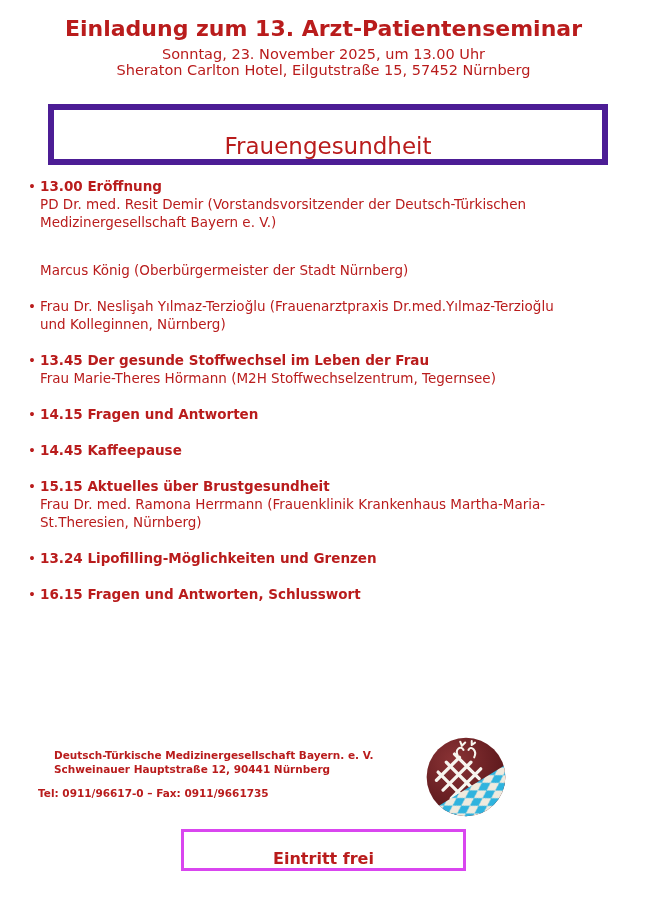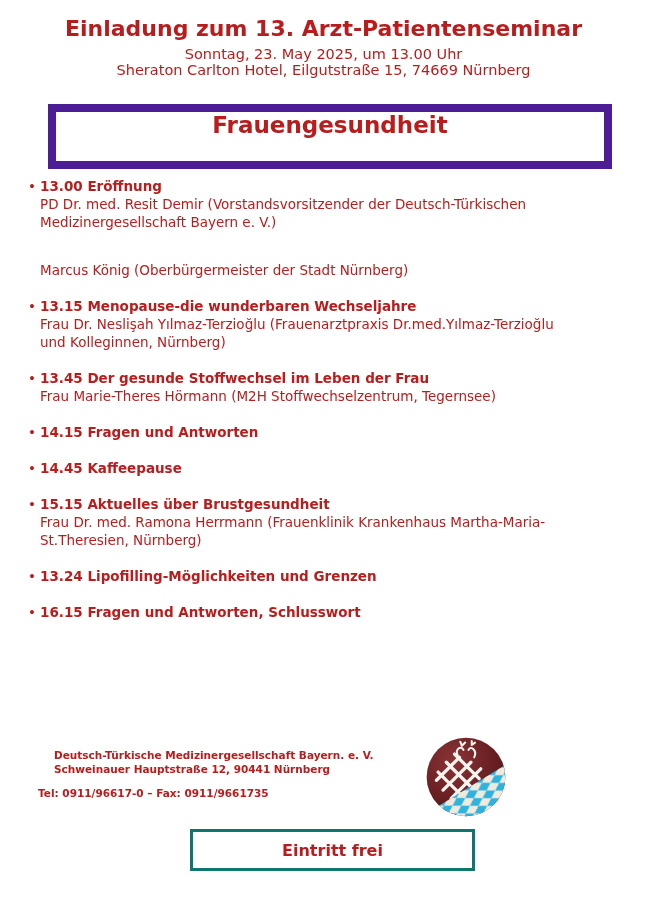--- a/index.html
+++ b/index.html
@@ -19,23 +19,23 @@
   .doc-subline1{
     position:absolute;top:46px;left:0;right:0;
     text-align:center;font-size:14.5px;line-height:17px;
   }
   .doc-subline2{
     position:absolute;top:62px;left:0;right:0;
     text-align:center;font-size:14.5px;line-height:17px;
   }
   .topic-box{
     position:absolute;left:48px;top:104px;width:548px;height:49px;
-    border:8px solid #4c1d95;
-    display:flex;align-items:flex-start;justify-content:center;
-    font-size:23px;font-weight:bold;
+    border:6px solid #4c1d95;
+    display:flex;align-items:flex-end;justify-content:center;
+    font-size:23px;font-weight:normal;
   }
   .agenda{
     position:absolute;left:29px;top:177px;width:548px;
     font-size:13.5px;line-height:18px;
   }
   .agenda ul{list-style:none;margin:0;padding:0;}
   .agenda li{position:relative;padding-left:11px;margin-bottom:18px;}
   .agenda li .bullet{
     position:absolute;left:-1px;top:0;
     font-size:13.5px;line-height:18px;
@@ -47,50 +47,49 @@
     font-size:10.5px;font-weight:bold;line-height:14px;
   }
   .footer-contact{
     position:absolute;left:38px;top:786px;
     font-size:10.5px;font-weight:bold;line-height:14px;
   }
   .org-logo{
     position:absolute;left:420px;top:736px;width:92px;height:82px;
   }
   .admission-box{
-    position:absolute;left:190px;top:829px;width:279px;height:36px;
-    border:3px solid #0f766e;
-    display:flex;align-items:center;justify-content:center;
+    position:absolute;left:181px;top:829px;width:279px;height:36px;
+    border:3px solid #d946ef;
+    display:flex;align-items:flex-end;justify-content:center;
     font-size:16px;font-weight:bold;
   }
 </style>
 </head>
 <body>
 
 <div class="page">
 
   <div class="doc-title">Einladung zum 13. Arzt-Patientenseminar</div>
-  <div class="doc-subline1">Sonntag, 23. May 2025, um 13.00 Uhr</div>
-  <div class="doc-subline2">Sheraton Carlton Hotel, Eilgutstraße 15, 74669 Nürnberg</div>
+  <div class="doc-subline1">Sonntag, 23. November 2025, um 13.00 Uhr</div>
+  <div class="doc-subline2">Sheraton Carlton Hotel, Eilgutstraße 15, 57452 Nürnberg</div>
 
   <div class="topic-box">
     <span>Frauengesundheit</span>
   </div>
 
   <div class="agenda">
     <ul>
       <li>
         <span class="bullet">•</span>
         <div class="item-heading">13.00 Eröffnung</div>
         <div class="item-para">PD Dr. med. Resit Demir (Vorstandsvorsitzender der Deutsch-Türkischen Medizinergesellschaft Bayern e. V.)</div>
         <div class="item-para">Marcus König (Oberbürgermeister der Stadt Nürnberg)</div>
       </li>
       <li>
         <span class="bullet">•</span>
-        <div class="item-heading">13.15 Menopause-die wunderbaren Wechseljahre</div>
         <div class="item-para">Frau Dr. Neslişah Yılmaz-Terzioğlu (Frauenarztpraxis Dr.med.Yılmaz-Terzioğlu und Kolleginnen, Nürnberg)</div>
       </li>
       <li>
         <span class="bullet">•</span>
         <div class="item-heading">13.45 Der gesunde Stoffwechsel im Leben der Frau</div>
         <div class="item-para">Frau Marie-Theres Hörmann (M2H Stoffwechselzentrum, Tegernsee)</div>
       </li>
       <li>
         <span class="bullet">•</span>
         <div class="item-heading">14.15 Fragen und Antworten</div>

